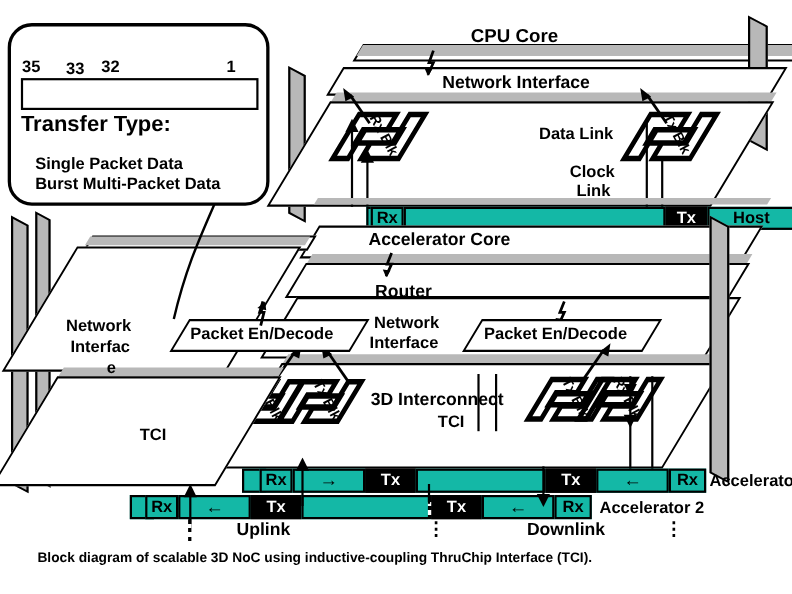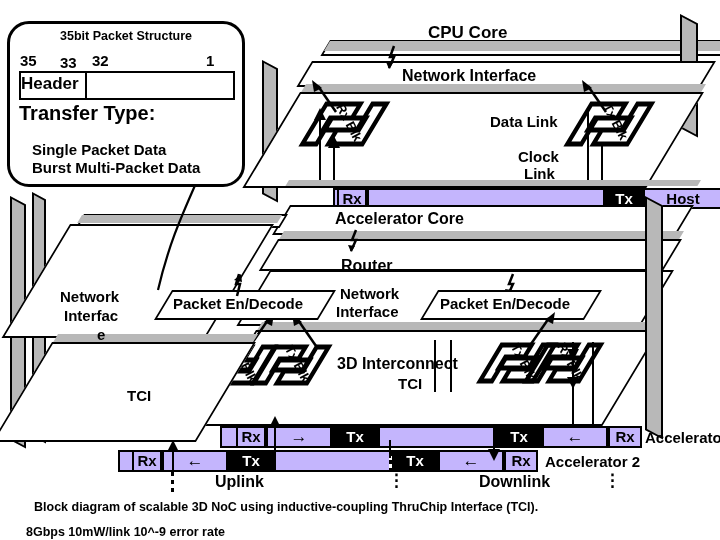--- a/index.html
+++ b/index.html
@@ -30,21 +30,21 @@
   #tt3{position:absolute;left:22px;top:135px;font-size:15px;font-weight:bold;}
 
   
   .slab{position:absolute;border:2.5px solid #000;background:#fff;
         transform-origin:0 0;}
   .gray{background:#b8b8b8;}
   .skew{transform:skewX(-31deg);}
   .bar{position:absolute;border:2px solid #000;background:#fff;
        font-size:15px;font-weight:bold;line-height:17px;box-sizing:border-box;}
   .bar.blk{background:#000;color:#fff;text-align:center;}
-  .bar.wt{background:#c4b5fd;color:#000;text-align:center;}
+  .bar.wt{background:#14b8a6;color:#000;text-align:center;}
 
   .coil{position:absolute;transform:skewX(-31deg);}
   .rot{transform:rotate(62deg);transform-origin:50% 50%;
        font-size:13px;font-weight:bold;white-space:nowrap;}
 
   #cap1{position:absolute;left:34px;top:500px;font-size:12.5px;font-weight:bold;}
   #cap2{position:absolute;left:26px;top:525px;font-size:12.5px;font-weight:bold;}
 
   .vline{position:absolute;background:#000;width:2px;}
   .dots{position:absolute;font-size:17px;font-weight:bold;letter-spacing:0;}
@@ -276,29 +276,26 @@
       <path d="M7 13 L1 1 L13 1 Z" fill="#000"></path>
       </svg>
 
     <span class="lbl" style="left:215px;top:474px;font-size:16px;">Uplink</span>
     <span class="lbl" style="left:479px;top:474px;font-size:16px;">Downlink</span>
     <span class="dots" style="left:388px;top:470px;">⋮</span>
     <span class="dots" style="left:604px;top:470px;">⋮</span>
   </div>
 
   <div id="pkt">
-    <div class="ttl">35bit Packet Structure</div>
     <span class="bitno" id="b35">35</span>
     <span class="bitno" id="b33">33</span>
     <span class="bitno" id="b32">32</span>
     <span class="bitno" id="b1">1</span>
     <div id="fields">
-      <div class="hdr">Header</div>
     </div>
     <span id="tt">Transfer Type:</span>
     <span id="tt2">Single Packet Data</span>
     <span id="tt3">Burst Multi-Packet Data</span>
   </div>
 
   <div id="cap1">Block diagram of scalable 3D NoC using inductive-coupling ThruChip Interface (TCI).</div>
-  <div id="cap2">8Gbps  10mW/link 10^-9 error rate</div>
 
 </div>
 
 </body></html>

